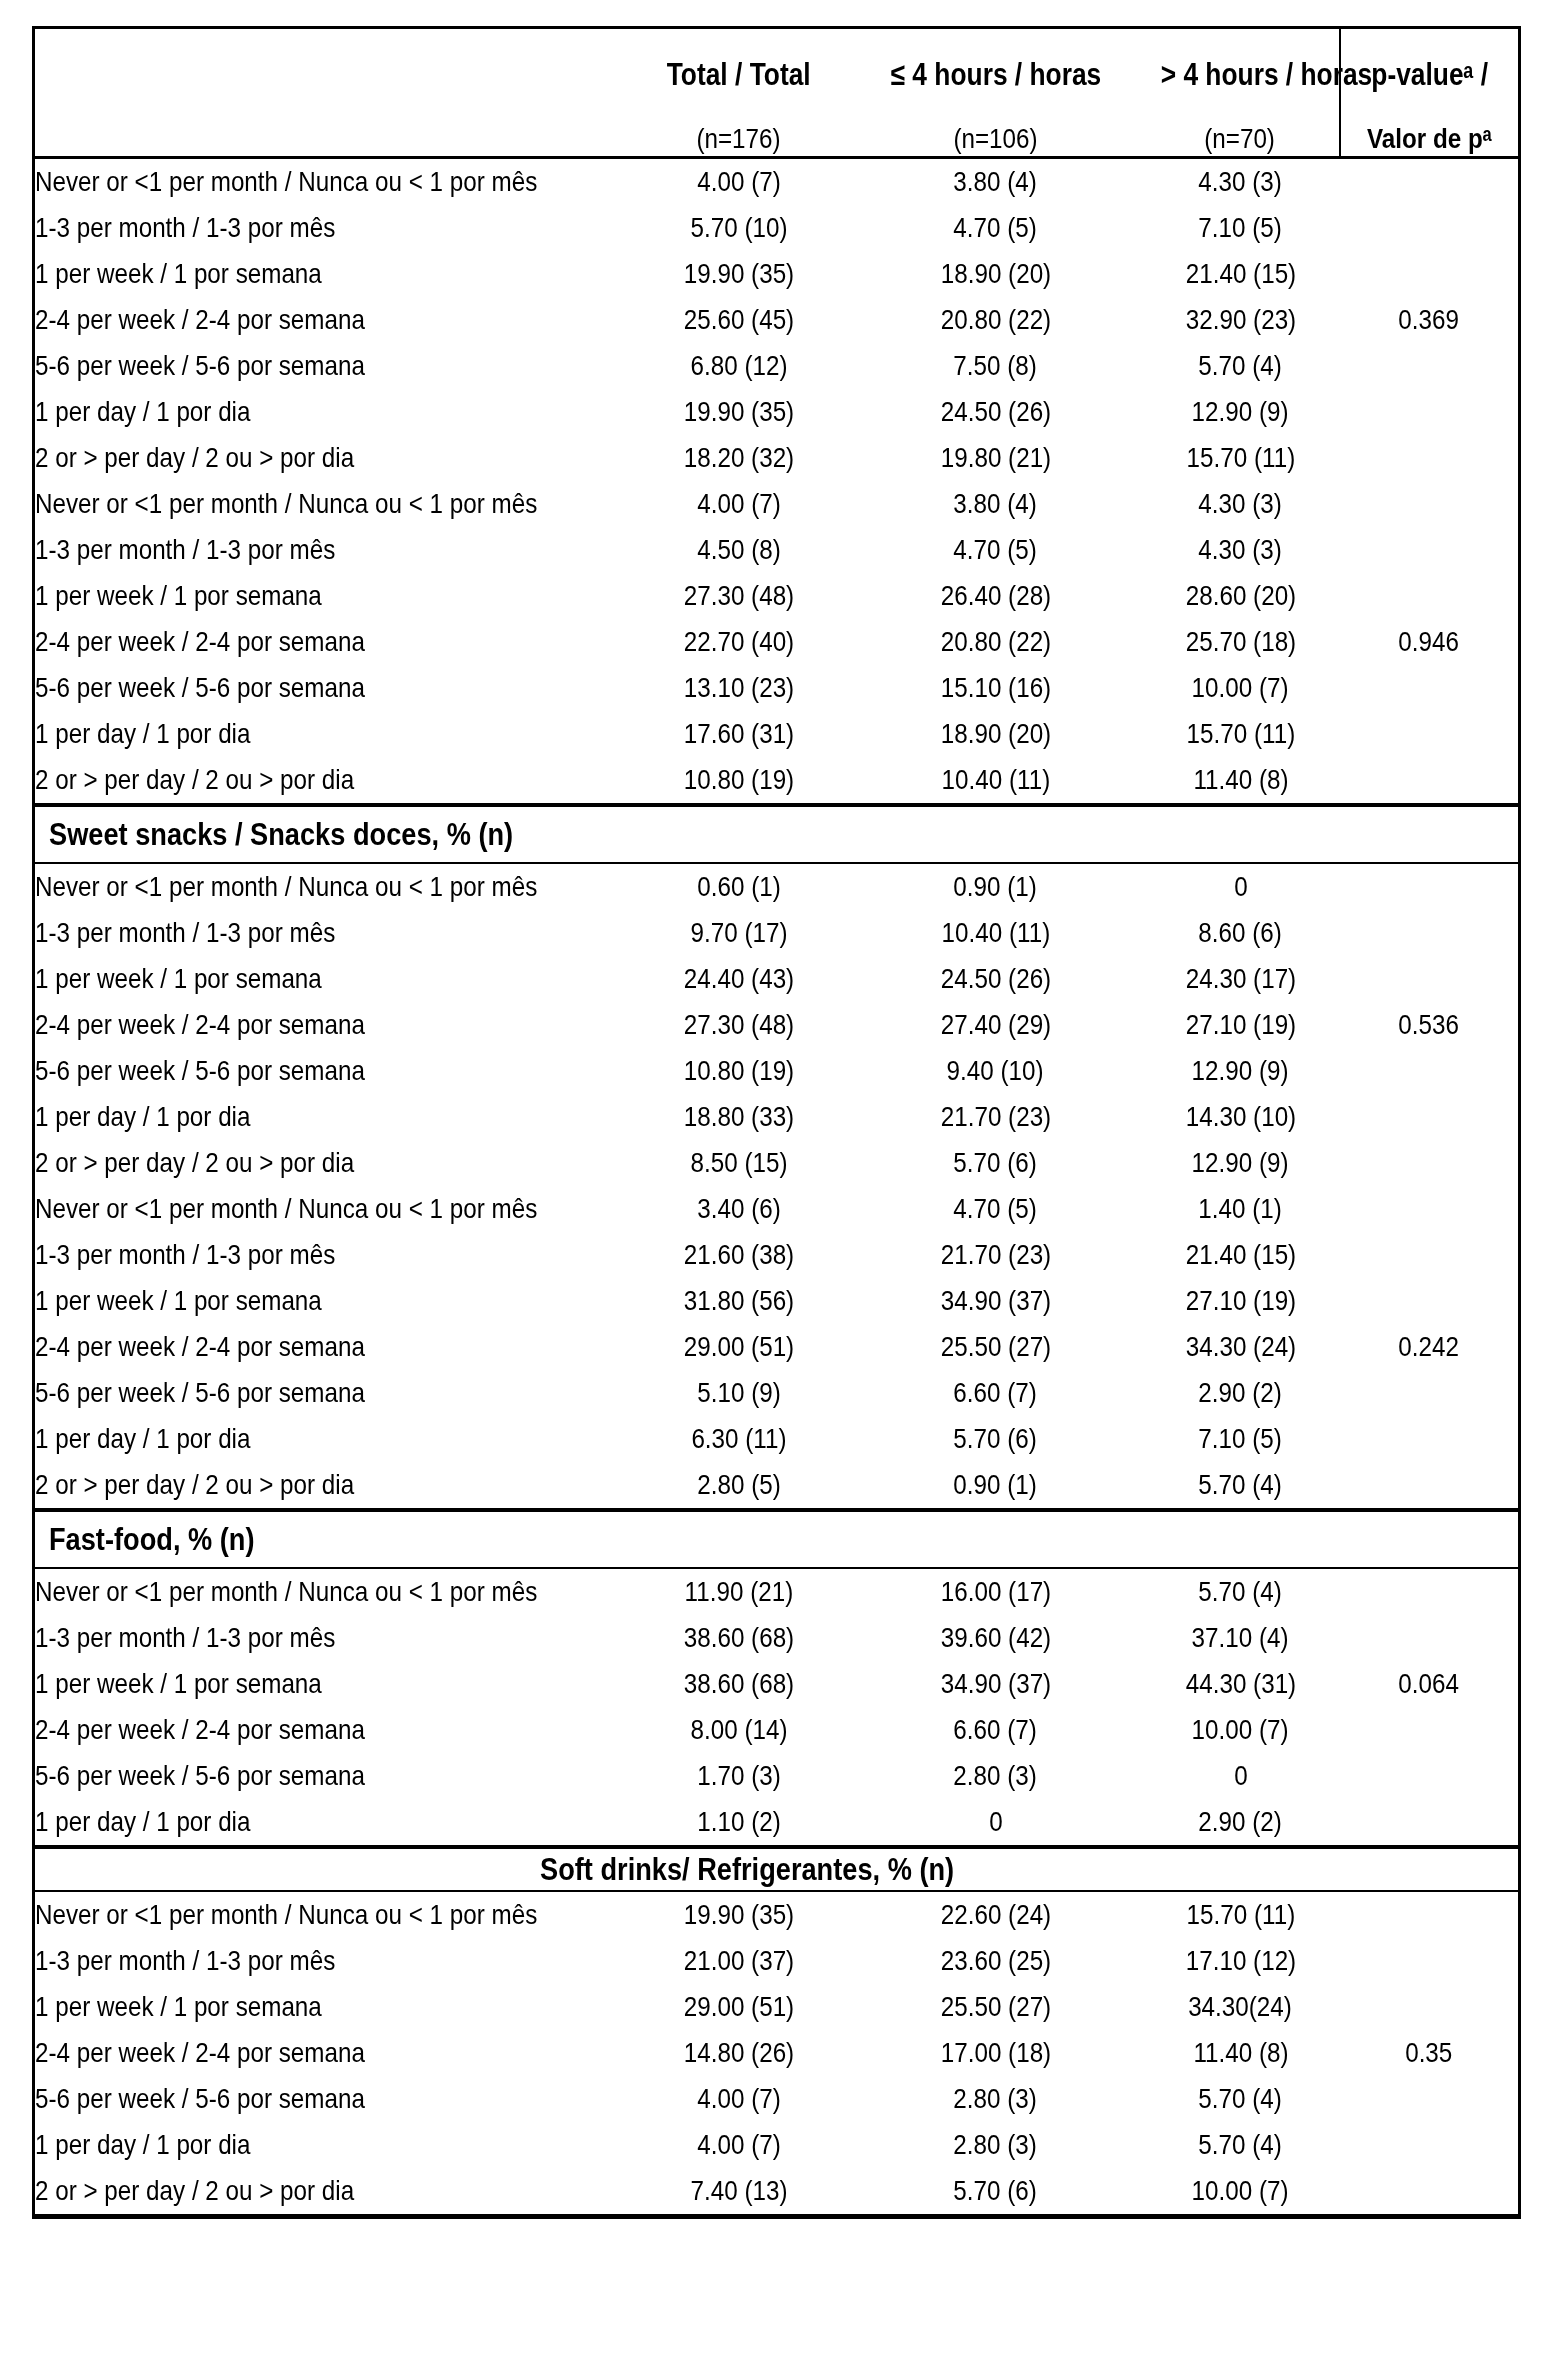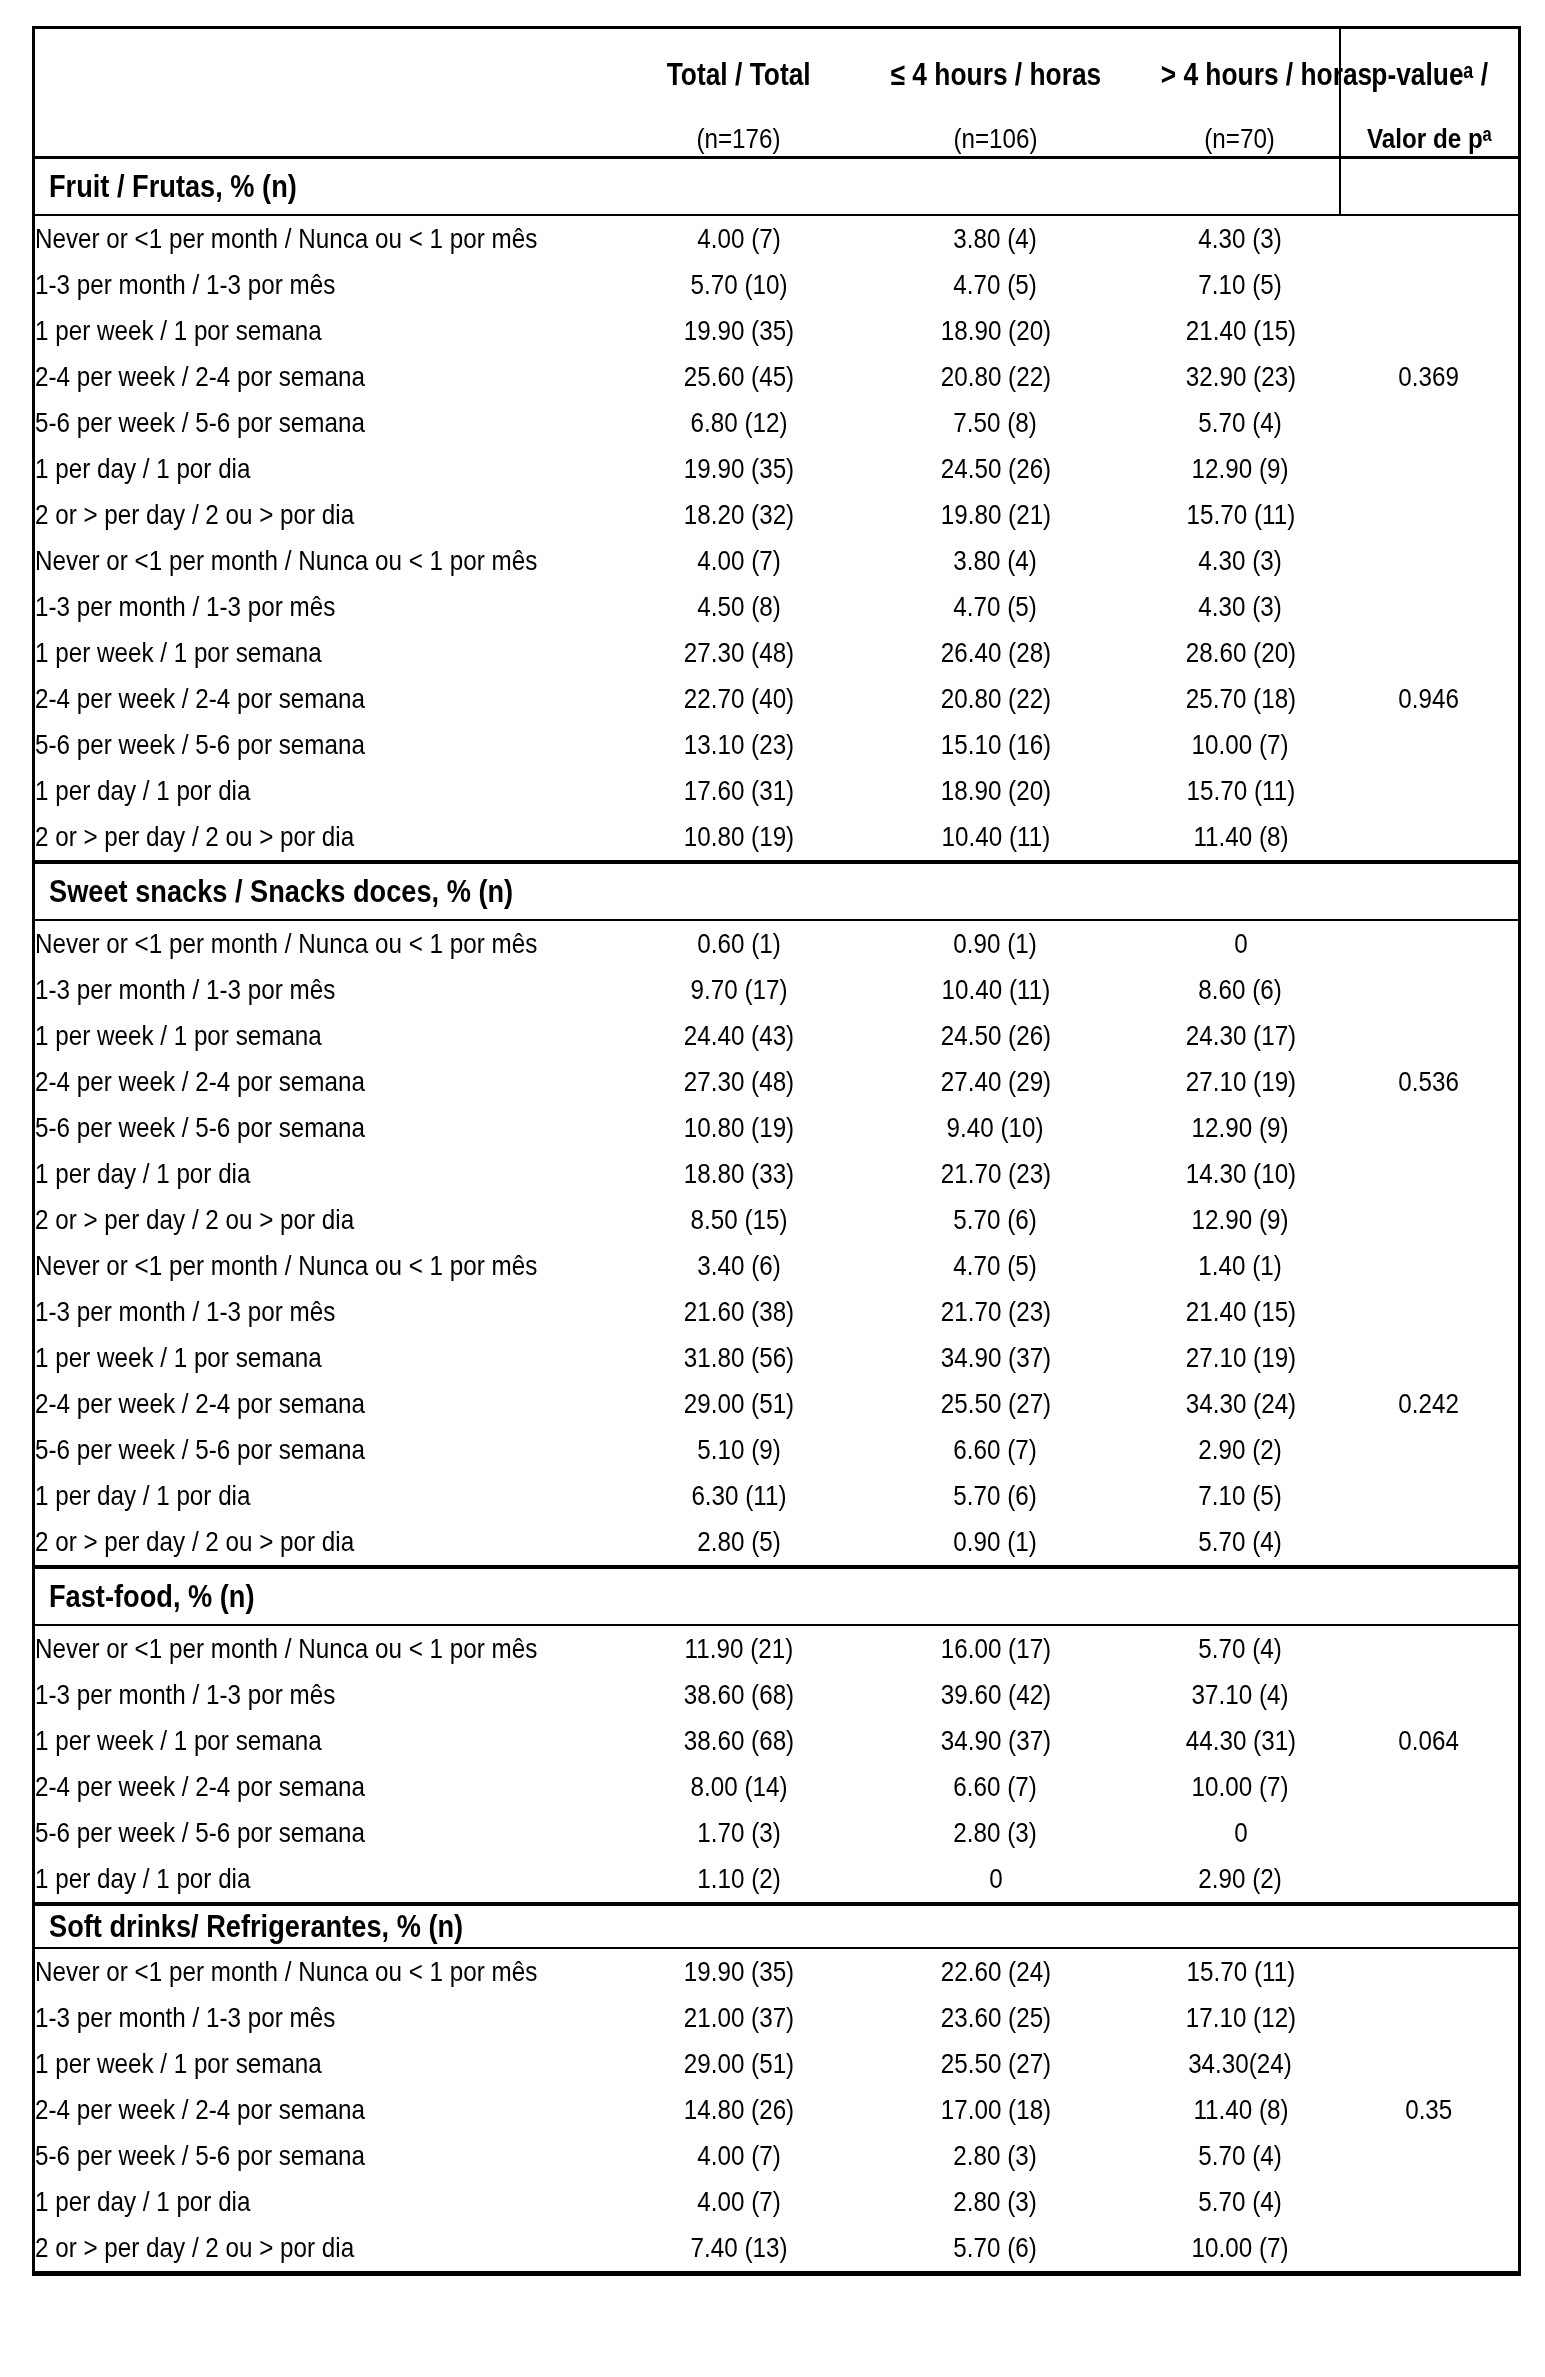--- a/index.html
+++ b/index.html
@@ -53,21 +53,21 @@
 
   tr.sec td {
     border-top: 4.3px solid #000;
     border-bottom: 2.1px solid #000;
     height: 55px;
     vertical-align: middle;
     padding: 0 0 0 14.2px;
     text-align: left;
   }
   tr.sec.first td { border-top: 0; }
-  tr.sec.tight td { height: 41px; }
+  tr.sec.tight td { height: 41px; text-align: center; }
   .sectitle { font-size: 32px; font-weight: bold; }
 
   tr.data td {
     height: 46px;
     vertical-align: middle;
     padding: 0;
   }
   td.lbl { padding-left: 14.2px; text-align: left; margin-top: 38px; }
   td.num { text-align: center; }
 </style>
@@ -97,24 +97,20 @@
         <div class="hl"><span class="cx hdr-title">&gt; 4 hours / horas</span></div>
         <div class="hl"><span class="cx hdr-sub">(n=70)</span></div>
       </th>
       <th class="pcol">
         <div class="hl"><span class="cx hdr-title">p-valueᵃ /</span></div>
         <div class="hl"><span class="cx hdr-sub b">Valor de pᵃ</span></div>
       </th>
     </tr>
   </thead>
   <tbody>
-      <tr class="sec first">
-        <td colspan="4"><span class="cx left sectitle">Fruit / Frutas, % (n)</span></td>
-        <td class="psep"></td>
-      </tr>
       <tr class="data">
         <td class="lbl"><span class="cx left">Never or &lt;1 per month / Nunca ou &lt; 1 por mês</span></td>
         <td class="num"><span class="cx">4.00 (7)</span></td>
         <td class="num"><span class="cx">3.80 (4)</span></td>
         <td class="num"><span class="cx">4.30 (3)</span></td>
         <td class="num pdata"></td>
       </tr>
       <tr class="data">
         <td class="lbl"><span class="cx left">1-3 per month / 1-3 por mês</span></td>
         <td class="num"><span class="cx">5.70 (10)</span></td>

